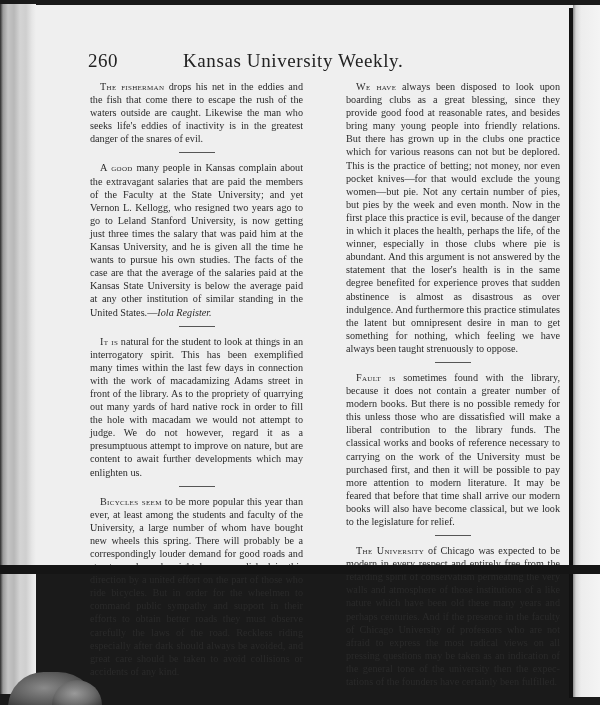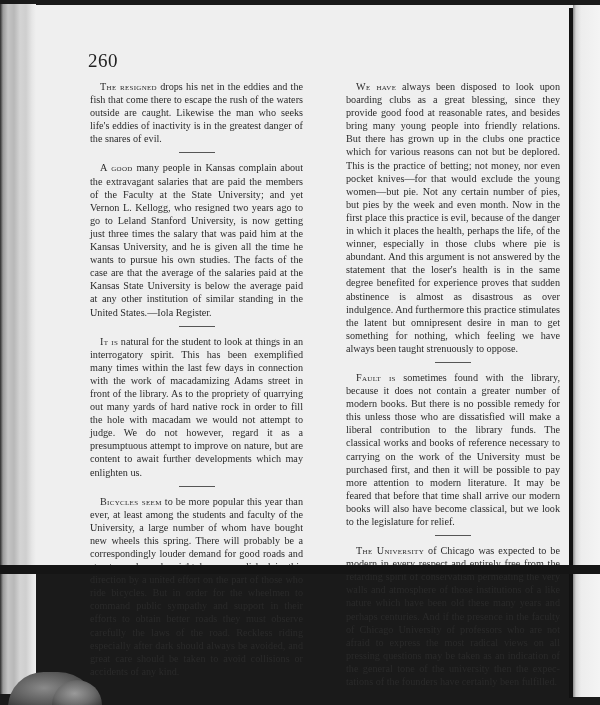--- a/index.html
+++ b/index.html
@@ -92,43 +92,45 @@
     .para {
       margin: 0;
       text-indent: 10px;
       hyphens: manual;
     }
     .lead {
       font-variant: small-caps;
       letter-spacing: 0.3px;
     }
     .attribution {
+      font-style: italic;
     }
     .rule {
       width: 36px;
       height: 1px;
       background: #555;
       margin: 7px auto 8px auto;
     }
   </style>
 </head>
 <body>
 
 <div class="scan">
   <div class="top-edge"></div>
   <div class="page-stack"></div>
   <div class="right-fold"></div>
   <div class="right-page"></div>
 
   <div class="header">
     <span class="page-number">260</span>
+    <span class="journal-title">Kansas University Weekly.</span>
   </div>
 
   <div class="column col-left">
-    <p class="para"><span class="lead">The resigned</span><span> drops his net in the eddies and the fish that come there to escape the rush of the waters outside are caught. Likewise the man who seeks life's eddies of inactivity is in the greatest danger of the snares of evil.</span></p>
+    <p class="para"><span class="lead">The fisherman</span><span> drops his net in the eddies and the fish that come there to escape the rush of the waters outside are caught. Likewise the man who seeks life's eddies of inactivity is in the greatest danger of the snares of evil.</span></p>
     <div class="rule"></div>
     <p class="para"><span class="lead">A good</span><span> many people in Kansas complain about the extravagant salaries that are paid the members of the Faculty at the State University; and yet Vernon L. Kellogg, who resigned two years ago to go to Leland Stanford University, is now getting just three times the salary that was paid him at the Kansas University, and he is given all the time he wants to pursue his own studies. The facts of the case are that the average of the salaries paid at the Kansas State University is below the average paid at any other institution of similar standing in the United States.—</span><span class="attribution">Iola Register.</span></p>
     <div class="rule"></div>
     <p class="para"><span class="lead">It is</span><span> natural for the student to look at things in an interrogatory spirit. This has been ex­emplified many times within the last few days in connection with the work of macadamizing Adams street in front of the library. As to the propriety of quarrying out many yards of hard native rock in order to fill the hole with macadam we would not attempt to judge. We do not however, regard it as a presumptuous attempt to improve on nature, but are content to await further developments which may en­lighten us.</span></p>
     <div class="rule"></div>
     <p class="para"><span class="lead">Bicycles seem</span><span> to be more popular this year than ever, at least among the students and faculty of the University, a large number of whom have bought new wheels this spring. There will probably be a correspondingly louder demand for good roads and streets, and much might be accomplished in this direction by a united effort on the part of those who ride bicycles. But in order for the wheelmen to command public sympathy and support in their efforts to obtain better roads they must observe carefully the laws of the road. Reckless riding especially after dark should always be avoided, and great care should be taken to avoid collis­ions or accidents of any kind.</span></p>
   </div>
 
   <div class="column col-right">
     <p class="para"><span class="lead">We have</span><span> always been disposed to look upon boarding clubs as a great blessing, since they provide good food at reasonable rates, and be­sides bring many young people into friendly relations. But there has grown up in the clubs one practice which for various reasons can not but be deplored. This is the practice of bet­ting; not money, nor even pocket knives—for that would exclude the young women—but pie. Not any certain number of pies, but pies by the week and even month. Now in the first place this practice is evil, because of the danger in which it places the health, perhaps the life, of the winner, especially in those clubs where pie is abundant. And this argument is not answered by the statement that the loser's health is in the same degree benefited for ex­perience proves that sudden abstinence is al­most as disastrous as over indulgence. And furthermore this practice stimulates the latent but omnipresent desire in man to get something for nothing, which feeling we have always been taught strenuously to oppose.</span></p>

